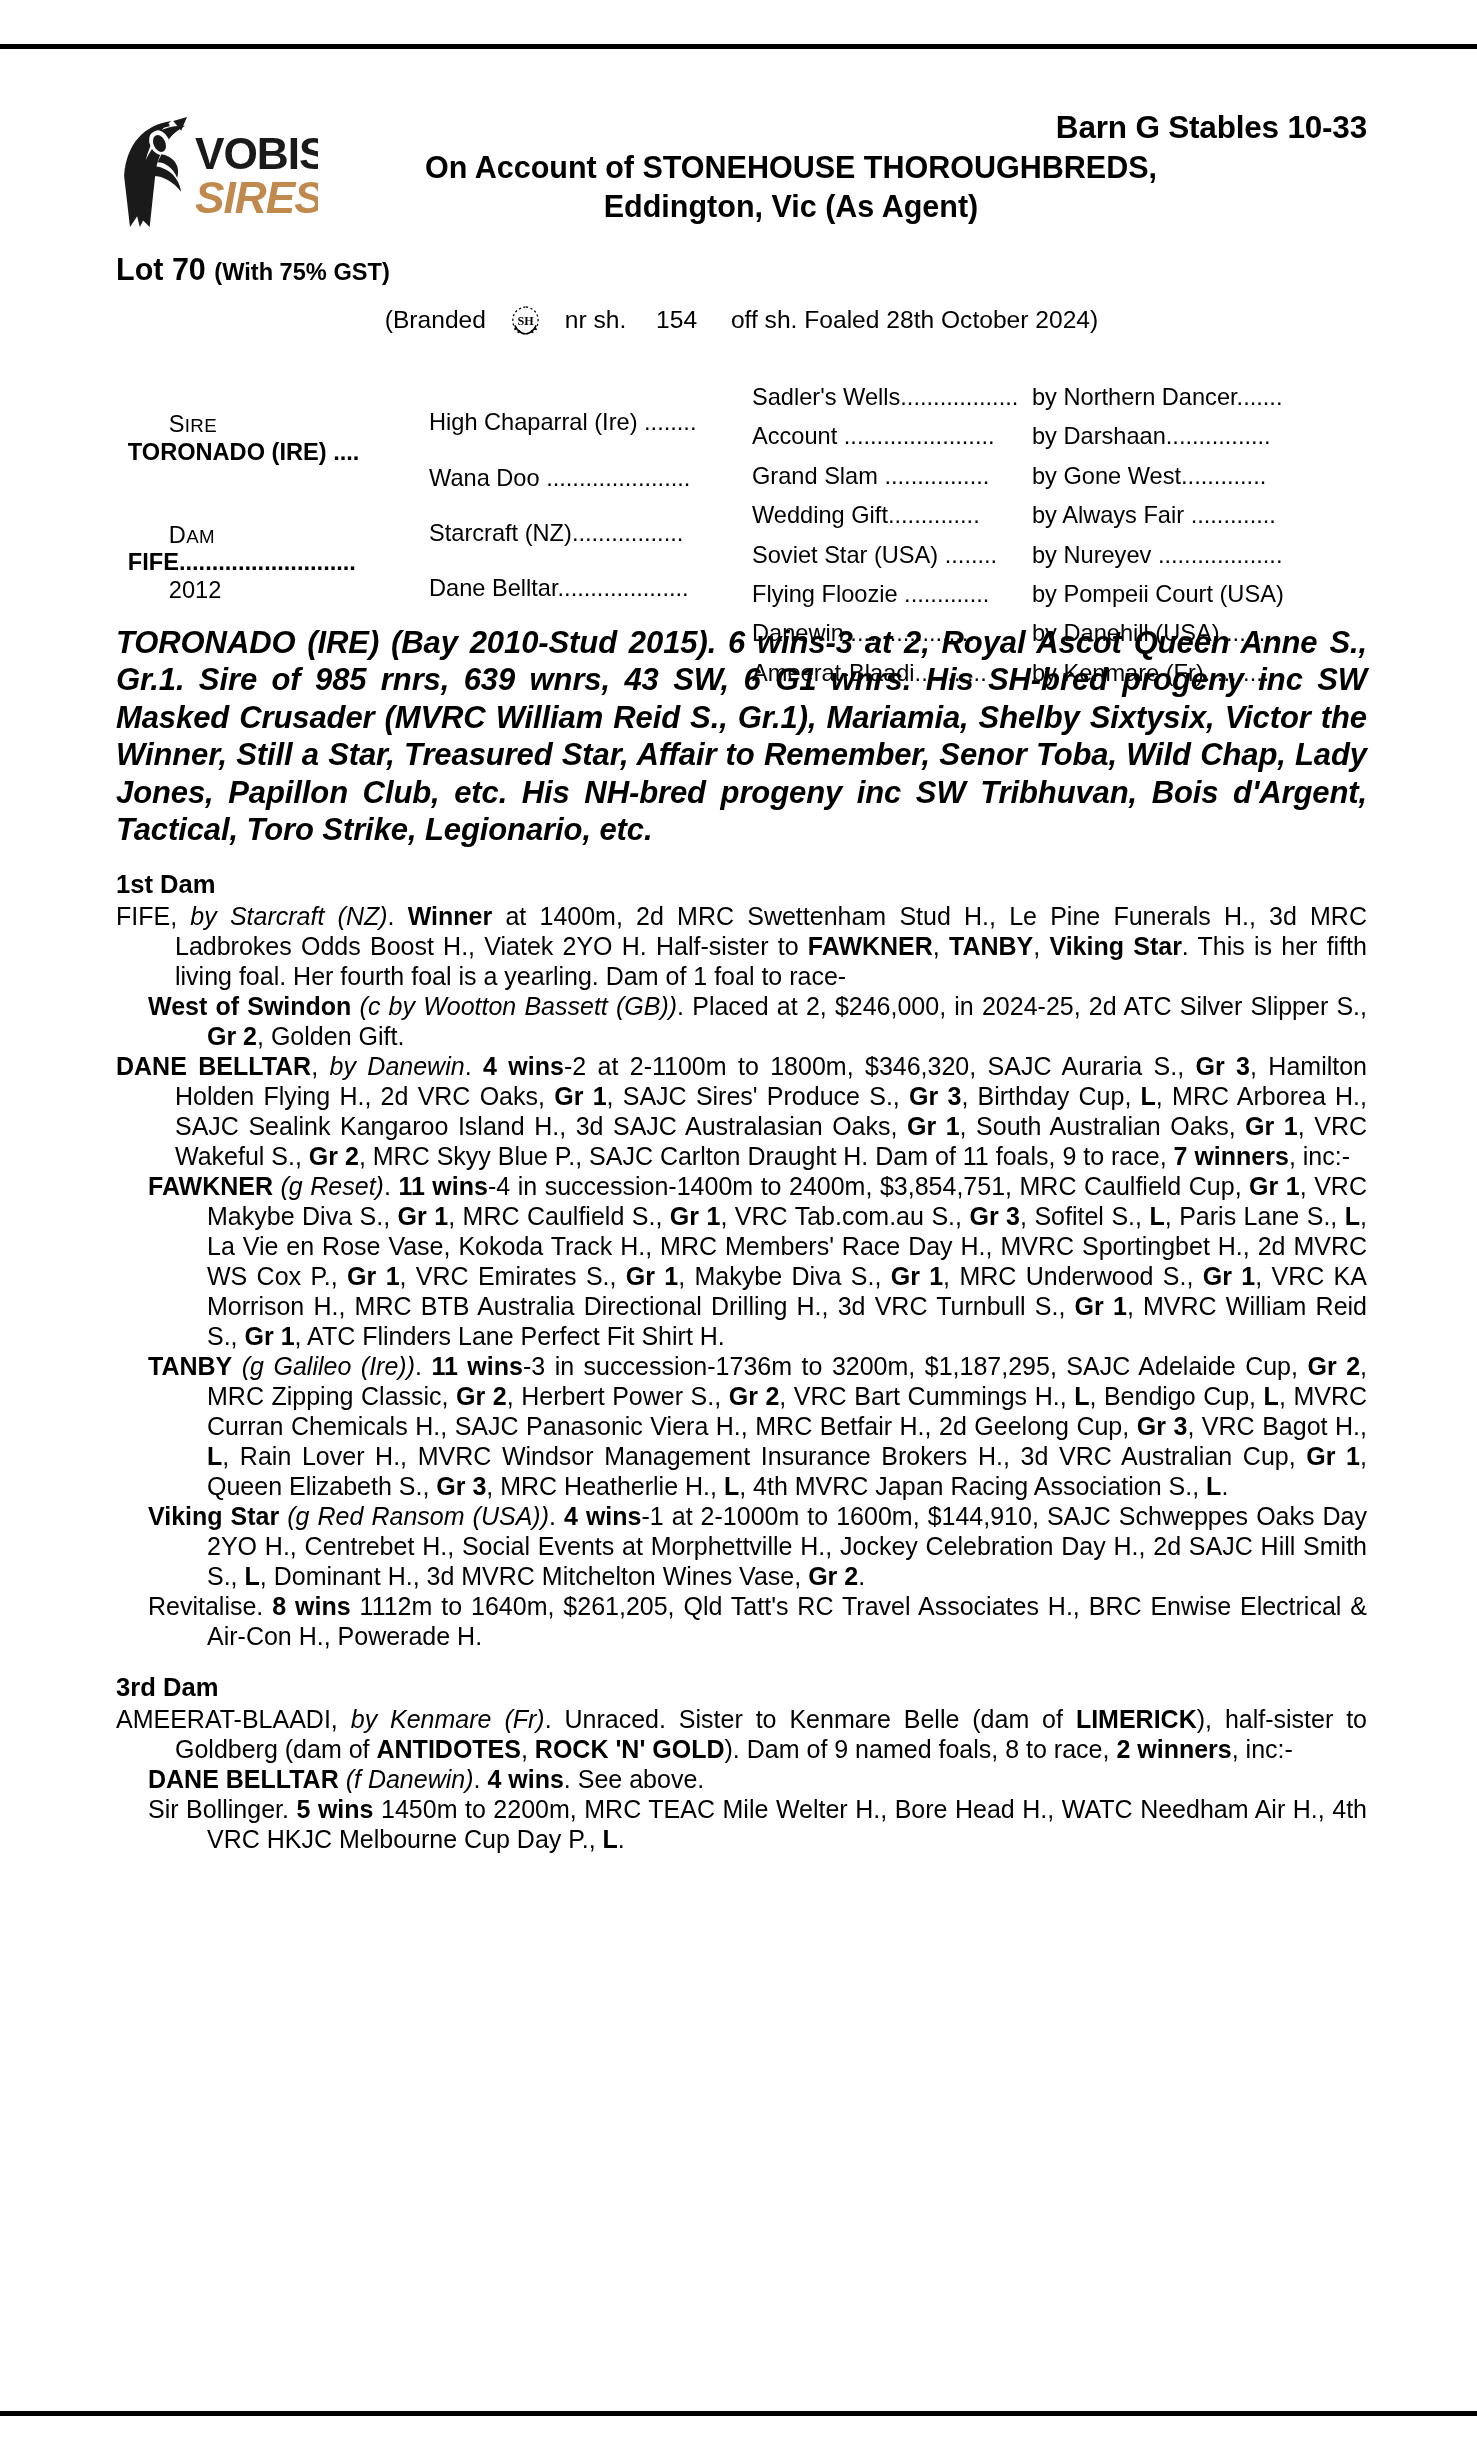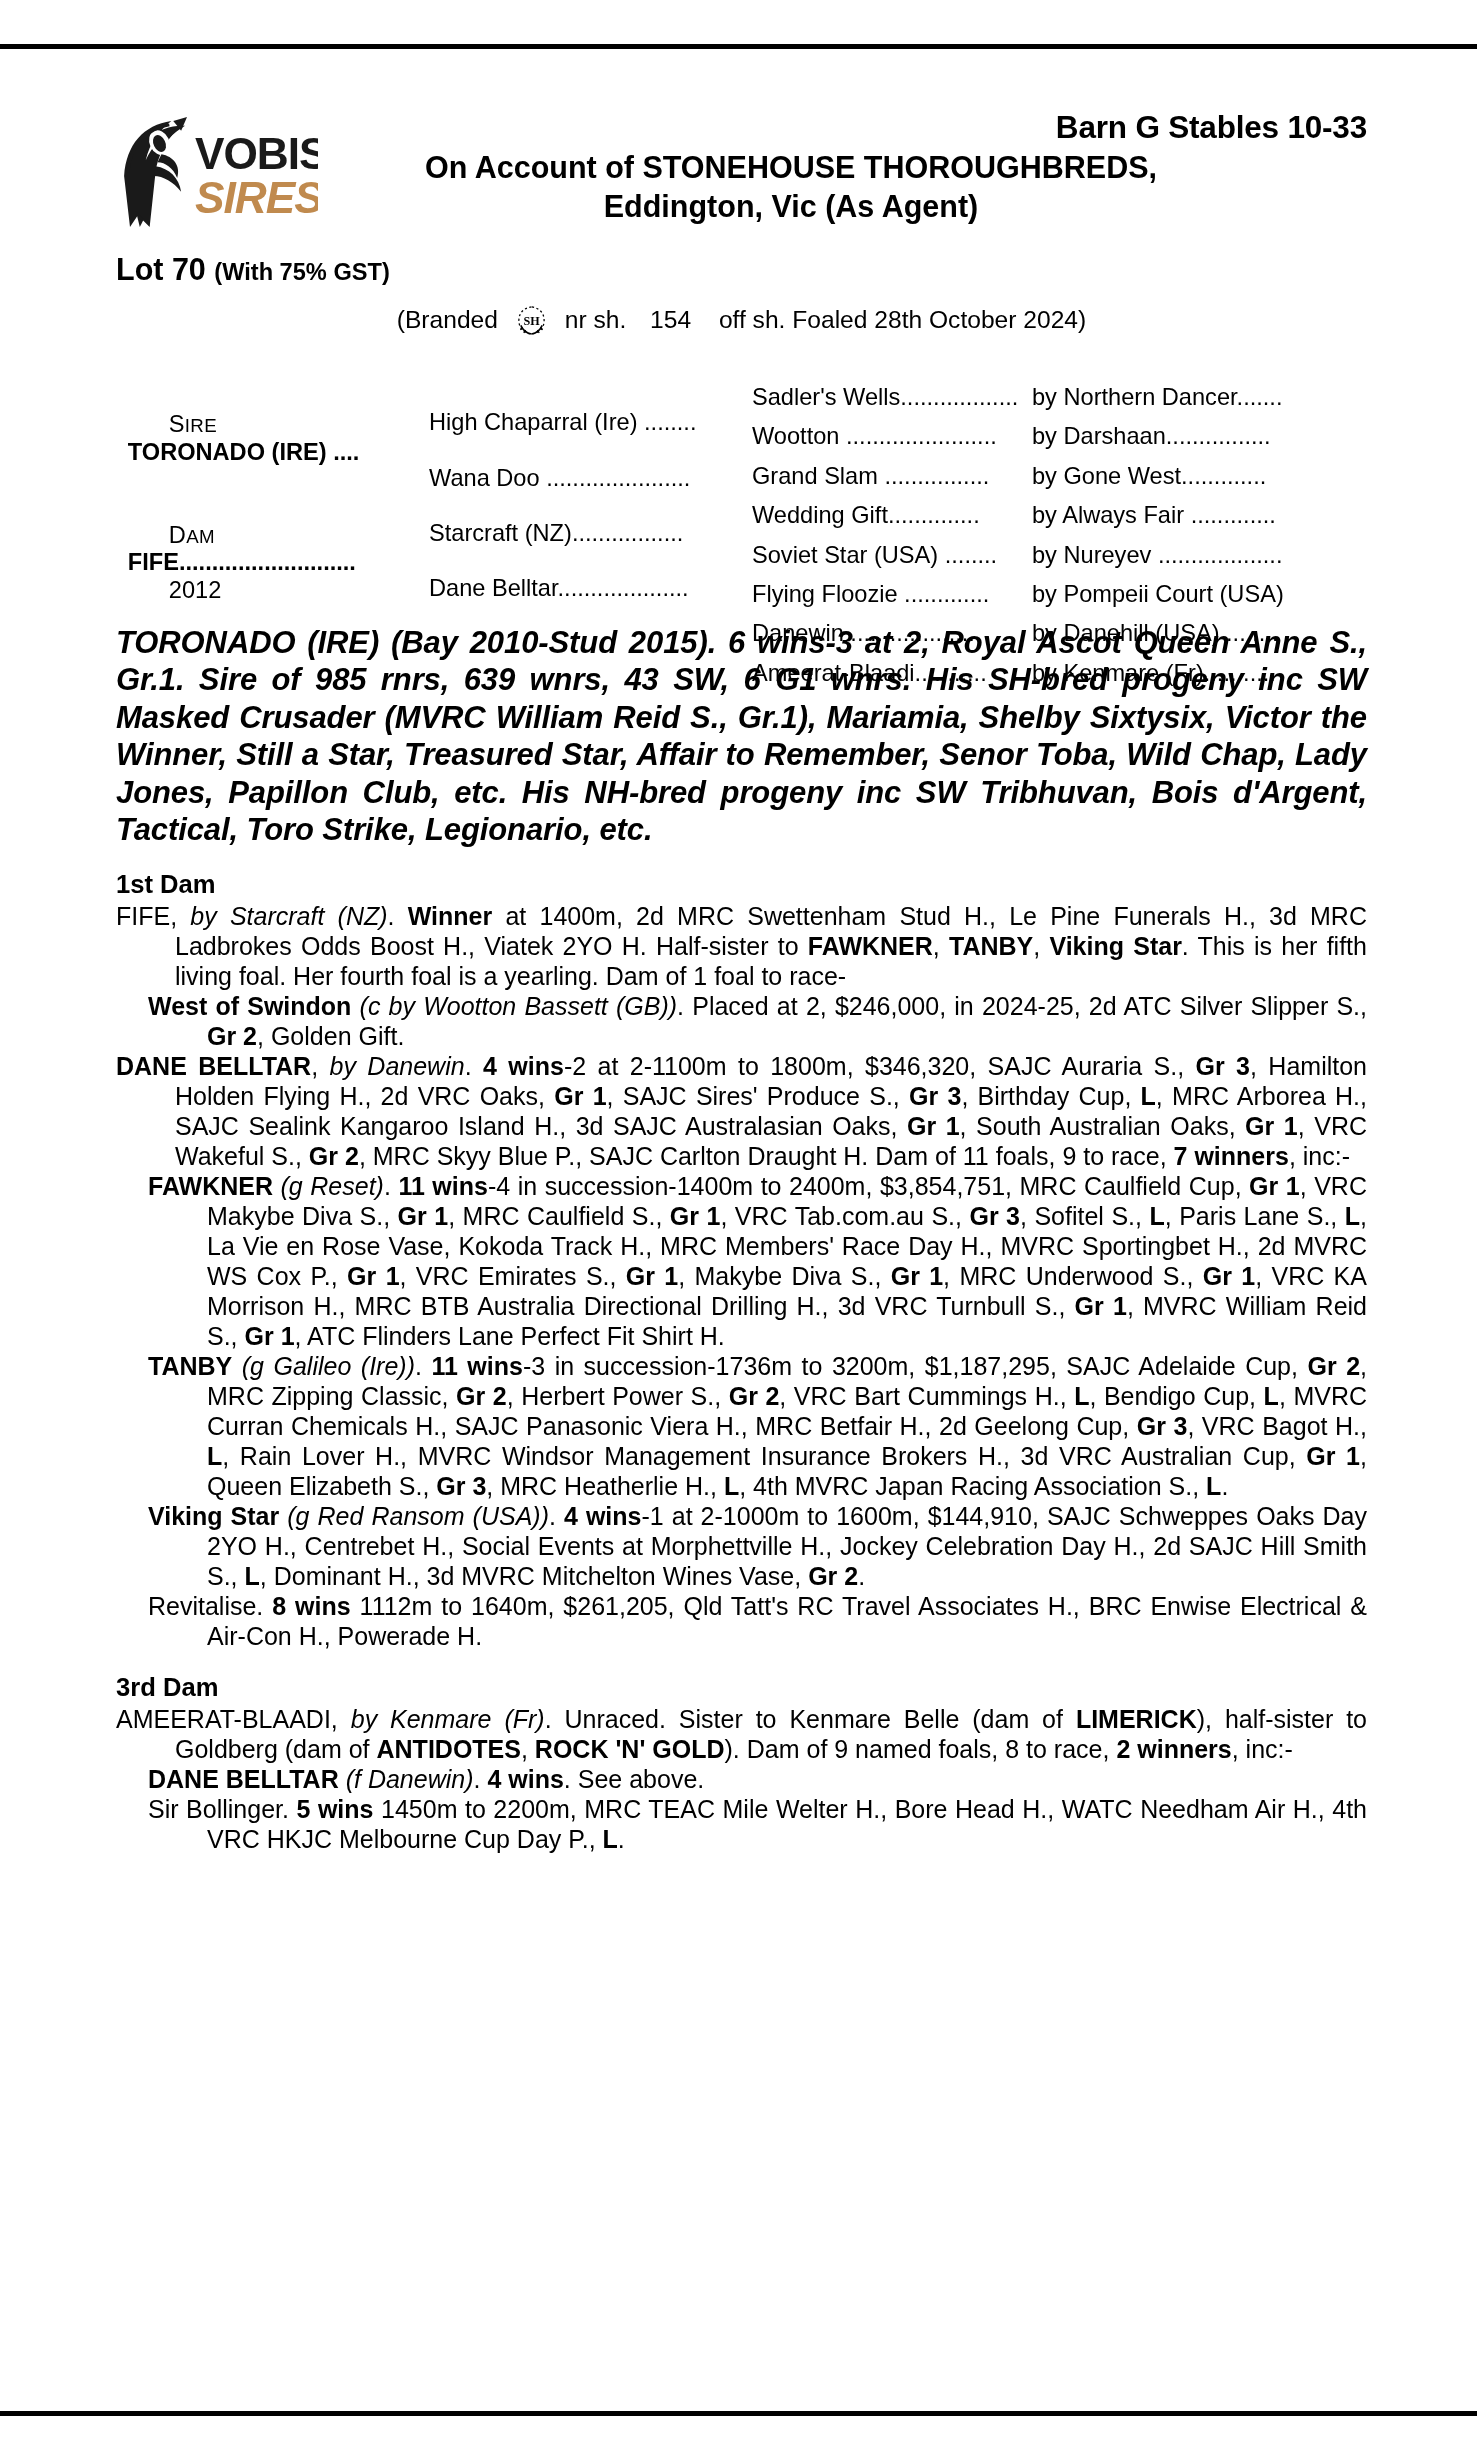--- a/index.html
+++ b/index.html
@@ -106,21 +106,21 @@
     position: relative;
     height: 63px;
     text-align: center;
     font-size: 24.6px;
     white-space: nowrap;
   }
   .brandedrow .inner {
     display: inline-flex;
     align-items: center;
     justify-content: center;
-    gap: 12px;
+    gap: 18px;
   }
   .brandmark {
     display: inline-block;
     width: 33px;
     height: 33px;
     vertical-align: middle;
     margin: 0 4.9px 0 4.9px;
     position: relative;
     top: 1px;
   }
@@ -321,21 +321,21 @@
 
       <div class="col2">
         <div class="cell gp1">High Chaparral (Ire) ........</div>
         <div class="cell gp2">Wana Doo ......................</div>
         <div class="cell gp3">Starcraft (NZ).................</div>
         <div class="cell gp4">Dane Belltar....................</div>
       </div>
 
       <div class="col3">
         <div class="cell gg1">Sadler's Wells..................</div>
-        <div class="cell gg2">Wootton .......................</div>
+        <div class="cell gg2">Account .......................</div>
         <div class="cell gg3">Grand Slam ................</div>
         <div class="cell gg4">Wedding Gift..............</div>
         <div class="cell gg5">Soviet Star (USA) ........</div>
         <div class="cell gg6">Flying Floozie .............</div>
         <div class="cell gg7">Danewin ....................</div>
         <div class="cell gg8">Ameerat-Blaadi...........</div>
       </div>
 
       <div class="col4">
         <div class="cell gg1">by Northern Dancer.......</div>

